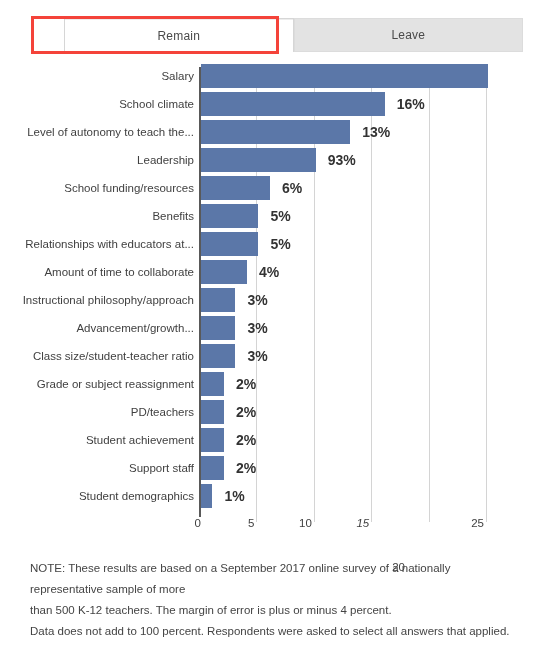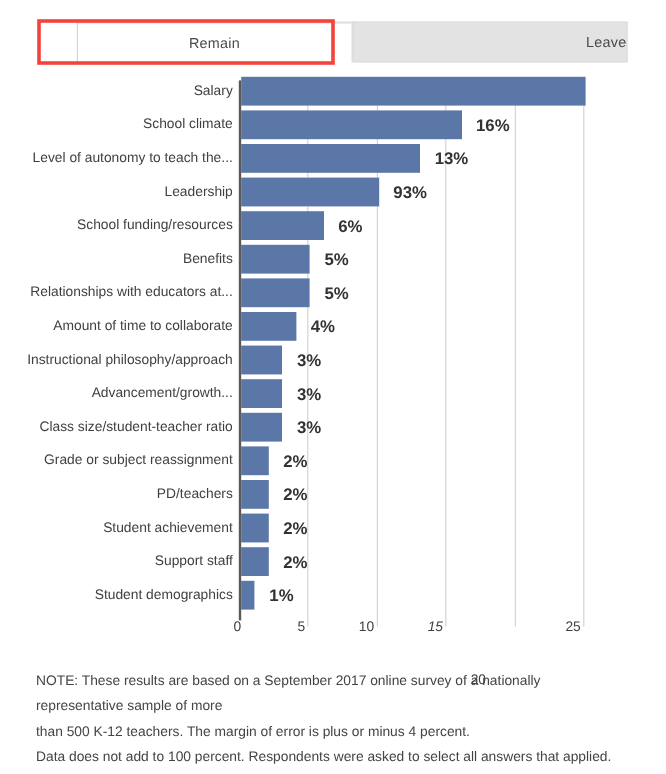--- a/index.html
+++ b/index.html
@@ -41,21 +41,20 @@
   }
   .tab.active {
     background: #ffffff;
     border: 1px solid #d6d6d6;
     border-bottom: none;
     box-shadow: inset 0 1px 0 #ededed;
   }
   .tab.inactive {
     background: #e3e3e3;
     border: 1px solid #dcdcdc;
-    justify-content: flex-end;
   }
   
   .tab-highlight {
     position: absolute;
     left: 31px;
     top: 16px;
     width: 248px;
     height: 38px;
     border: 3px solid #f4433a;
     box-sizing: border-box;

